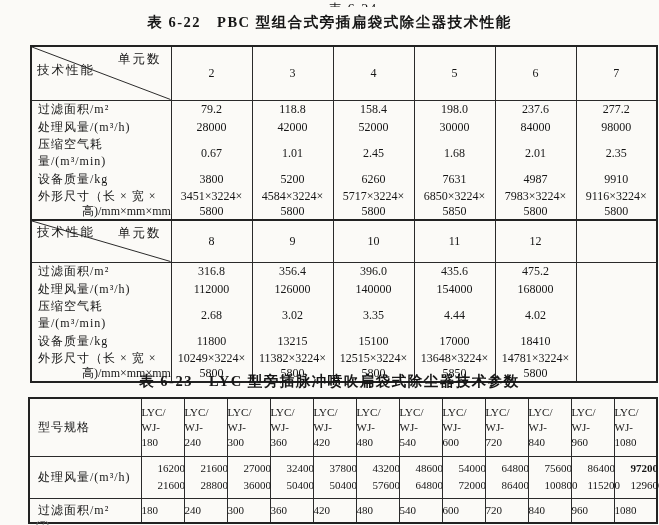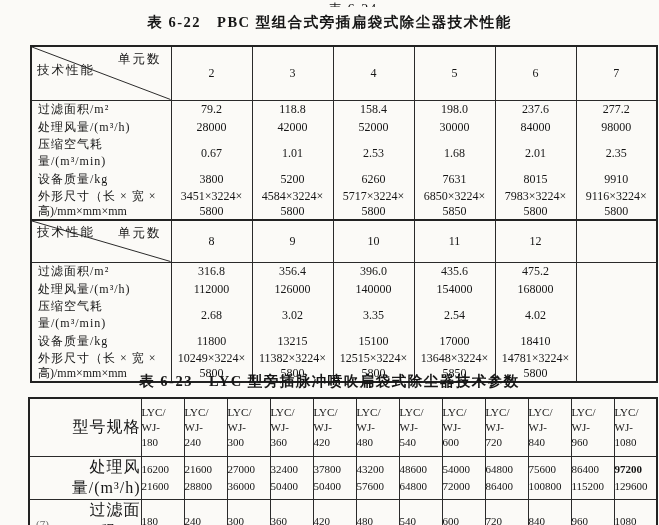--- a/index.html
+++ b/index.html
@@ -23,33 +23,33 @@
   .t1 td { border-left:1px solid #2a2a2a; border-right:1px solid #2a2a2a;
     padding:0; font-size:12px; text-align:center; vertical-align:middle; }
   .t1 td.lab { text-align:left; padding-left:6px; letter-spacing:1px; }
   .t1 tr.hrow td { border-bottom:1px solid #2a2a2a; }
   .t1 tr.sec2 td { border-top:2px solid #222; }
   .t1 tr.h0 { height:54px; }
   .t1 tr.h1 { height:42px; }
   .t1 tr.row { height:18px; }
   .t1 tr.dims { height:32px;padding-left:9px; }
   .t1 tr.dims div { line-height:15px; }
-  .t1 td.lab .l2 { letter-spacing:0; }
+  .t1 td.lab .l2 { letter-spacing:0;margin-left:44px; }
   td.corner { position:relative; }
   td.corner svg { position:absolute; left:0; top:0; width:100%; height:100%; }
   .corner-top { position:absolute; top:4px; right:9px; font-size:12.5px; letter-spacing:2px; }
   .corner-bot { position:absolute; bottom:21px; left:5px; font-size:12.5px; letter-spacing:2px; }
   
   .t2 { position:absolute; left:28px; top:397px; width:629px; border:2px solid #222; }
   .t2 td { border:1px solid #2a2a2a; padding:0; font-size:11px; text-align:left; vertical-align:middle; }
-  .t2 td.lab { font-size:16px; text-align:right; padding-left:24px; letter-spacing:1px; }
+  .t2 td.lab { font-size:12px; text-align:left; padding-left:8px; letter-spacing:1px; }
   .t2 tr.hdr { height:58px; }
   .t2 tr.hdr td div { line-height:15px; }
   .t2 tr.flow { height:42px; }
-  .t2 tr.flow td div { line-height:17px; }
+  .t2 tr.flow td div { line-height:17px;margin-left:16px; }
   .t2 tr.area { height:25px; }
   .t2 tr.flow td:last-child .v1 { font-weight:bold; }
   
   .bottom-cut { position:absolute; left:36px; top:518px; font-size:11px; color:#6b6b6b; }
 </style>
 </head>
 <body>
 
 <div class="page">
 
@@ -98,32 +98,32 @@
         <td>42000</td>
         <td>52000</td>
         <td>30000</td>
         <td>84000</td>
         <td>98000</td>
       </tr>
       <tr class="row">
         <td class="lab">压缩空气耗量/(m³/min)</td>
         <td>0.67</td>
         <td>1.01</td>
-        <td>2.53</td>
+        <td>2.45</td>
         <td>1.68</td>
         <td>2.01</td>
         <td>2.35</td>
       </tr>
       <tr class="row">
         <td class="lab">设备质量/kg</td>
         <td>3800</td>
         <td>5200</td>
         <td>6260</td>
         <td>7631</td>
-        <td>8015</td>
+        <td>4987</td>
         <td>9910</td>
       </tr>
       <tr class="dims">
         <td class="lab">
             <div class="l1">外形尺寸（长 × 宽 ×</div>
             <div class="l2">高)/mm×mm×mm</div>
           </td>
         <td>
             <div>3451×3224×</div>
             <div>5800</div>
@@ -180,21 +180,21 @@
         <td>140000</td>
         <td>154000</td>
         <td>168000</td>
         <td></td>
       </tr>
       <tr class="row">
         <td class="lab">压缩空气耗量/(m³/min)</td>
         <td>2.68</td>
         <td>3.02</td>
         <td>3.35</td>
-        <td>2.54</td>
+        <td>4.44</td>
         <td>4.02</td>
         <td></td>
       </tr>
       <tr class="row">
         <td class="lab">设备质量/kg</td>
         <td>11800</td>
         <td>13215</td>
         <td>15100</td>
         <td>17000</td>
         <td>18410</td>

